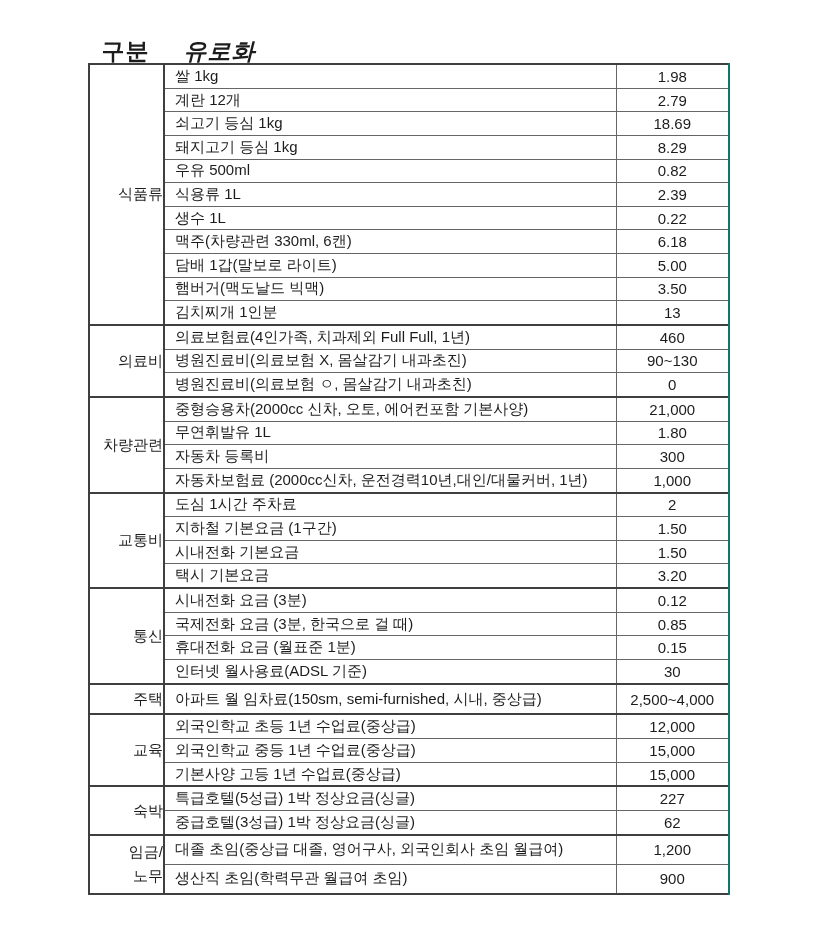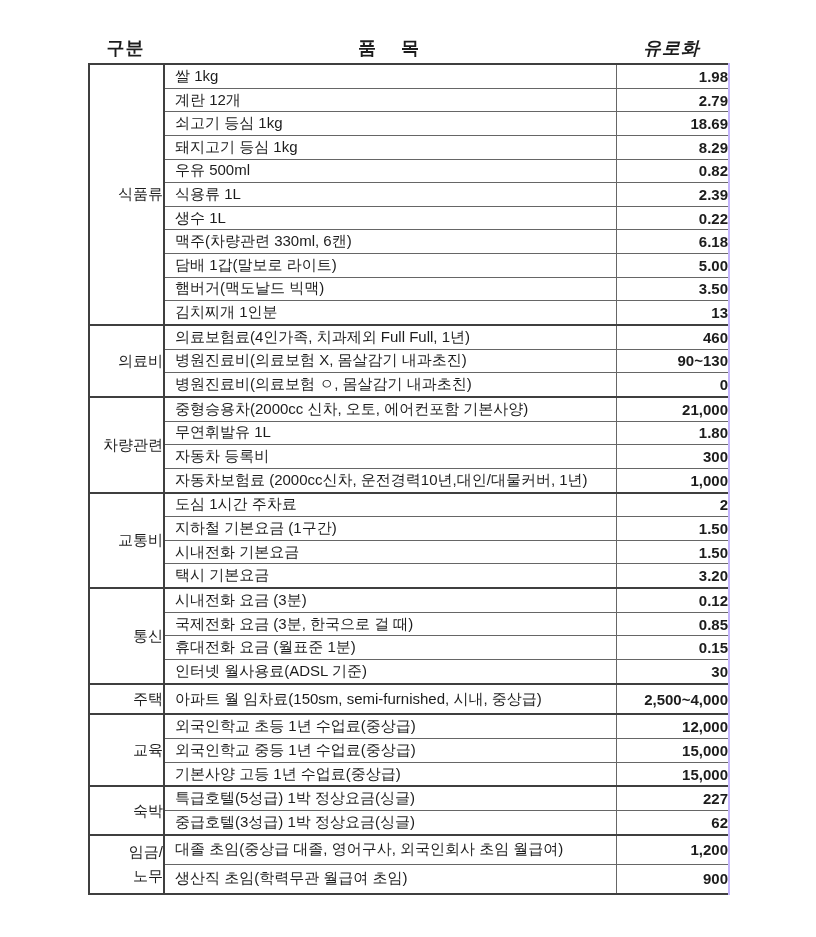--- a/index.html
+++ b/index.html
@@ -16,21 +16,21 @@
     color: #1c1c1c;
     overflow: hidden;
   }
   .col-headers {
     position: absolute;
     top: 36px;
     left: 88px;
     width: 640px;
     display: flex;
     font-weight: bold;
-    font-size: 18px;
+    font-size: 23px;
     letter-spacing: 1px;
   }
   .col-headers .ch { text-align: center; white-space: pre; }
   .ch-cat  { width: 75px; }
   .ch-item { width: 452px; }
   .ch-val  { width: 113px; font-style: italic; }
 
   table.cost {
     position: absolute;
     top: 63px;
@@ -58,37 +58,35 @@
     border-left: 2px solid #3f3f3f;
     border-right: 2px solid #3f3f3f;
     white-space: pre-line;
     line-height: 1.6;
   }
   table.cost td.item {
     text-align: left;
     padding-left: 10px;
   }
   table.cost td.val {
-    text-align: right;
-    border-right: 2px solid #c4b5fd;
-    font-weight: bold;
+    text-align: center;
+    border-right: 2px solid #0f766e;
   }
   table.cost tr.group-start td {
     border-top: 2px solid #3f3f3f;
     margin-top: 28px;
   }
 </style>
 </head>
 <body>
 
 <div class="page">
 
   <div class="col-headers">
     <span class="ch ch-cat">구분</span>
-    <span class="ch ch-item">품    목</span>
     <span class="ch ch-val">유로화</span>
   </div>
 
   <table class="cost">
     <colgroup>
       <col class="c-cat">
       <col class="c-item">
       <col class="c-val">
     </colgroup>
     <tbody>

